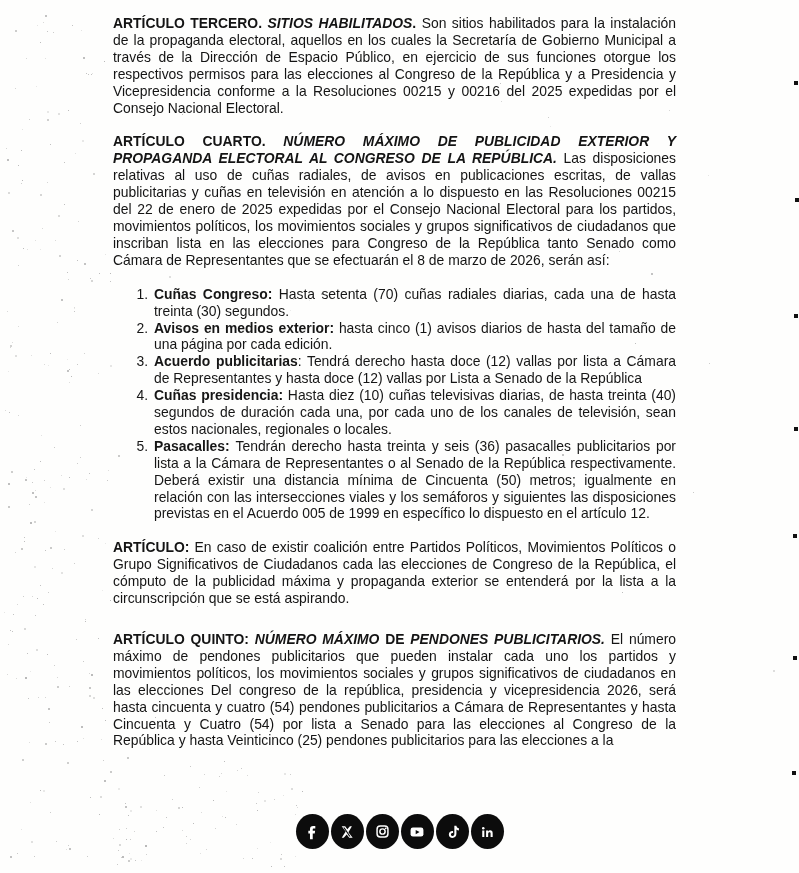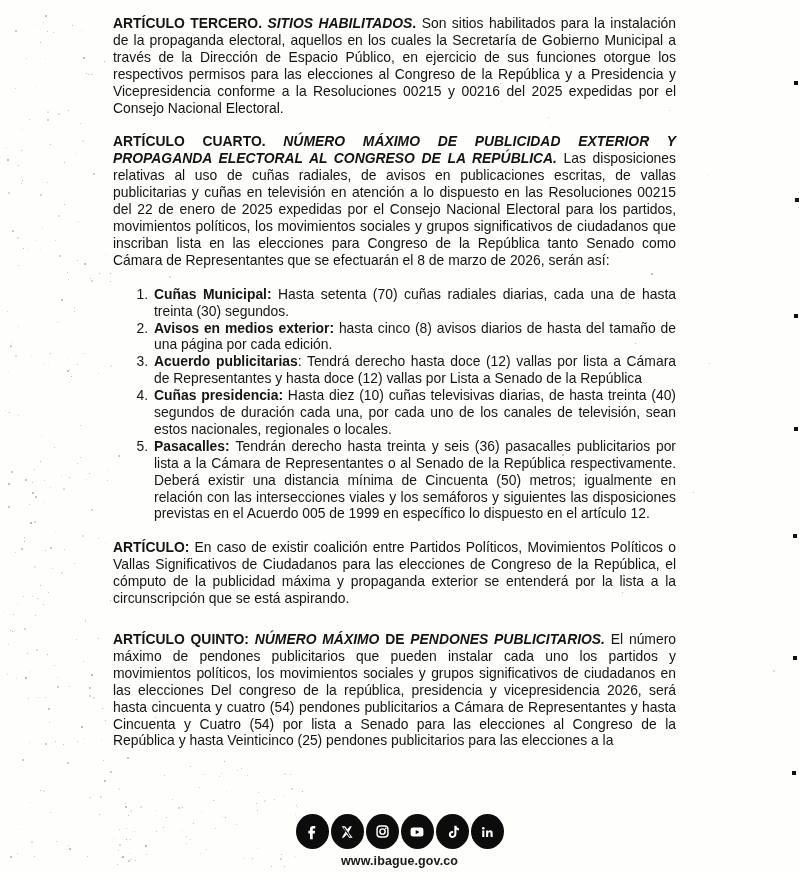--- a/index.html
+++ b/index.html
@@ -412,27 +412,27 @@
       <div class="edge-mark" style="left: 793px; top: 534px;"></div>
       <div class="edge-mark" style="left: 793px; top: 656px;"></div>
       <div class="edge-mark" style="left: 792px; top: 771px;"></div>
     </div>
 
   <div class="content">
     <div id="doc-body">
         <p class="doc-para"><span class="bold">ARTÍCULO TERCERO. </span><span class="bolditalic">SITIOS HABILITADOS</span><span class="bold">. </span><span class="regular">Son sitios habilitados para la instalación de la propaganda electoral, aquellos en los cuales la Secretaría de Gobierno Municipal a través de la Dirección de Espacio Público, en ejercicio de sus funciones otorgue los respectivos permisos para las elecciones al Congreso de la República y a Presidencia y Vicepresidencia conforme a la Resoluciones 00215 y 00216 del 2025 expedidas por el Consejo Nacional Electoral.</span></p>
         <p class="doc-para"><span class="bold">ARTÍCULO CUARTO. </span><span class="bolditalic">NÚMERO MÁXIMO DE PUBLICIDAD EXTERIOR Y PROPAGANDA ELECTORAL AL CONGRESO DE LA REPÚBLICA. </span><span class="regular">Las disposiciones relativas al uso de cuñas radiales, de avisos en publicaciones escritas, de vallas publicitarias y cuñas en televisión en atención a lo dispuesto en las Resoluciones 00215 del 22 de enero de 2025 expedidas por el Consejo Nacional Electoral para los partidos, movimientos políticos, los movimientos sociales y grupos significativos de ciudadanos que inscriban lista en las elecciones para Congreso de la República tanto Senado como Cámara de Representantes que se efectuarán el 8 de marzo de 2026, serán así:</span></p>
         <ol class="doc-list">
-          <li><span class="bold">Cuñas Municipal: </span><span class="regular">Hasta setenta (70) cuñas radiales diarias, cada una de hasta treinta (30) segundos.</span></li>
-          <li><span class="bold">Avisos en medios exterior: </span><span class="regular">hasta cinco (8) avisos diarios de hasta del tamaño de una página por cada edición.</span></li>
+          <li><span class="bold">Cuñas Congreso: </span><span class="regular">Hasta setenta (70) cuñas radiales diarias, cada una de hasta treinta (30) segundos.</span></li>
+          <li><span class="bold">Avisos en medios exterior: </span><span class="regular">hasta cinco (1) avisos diarios de hasta del tamaño de una página por cada edición.</span></li>
           <li><span class="bold">Acuerdo publicitarias</span><span class="regular">: Tendrá derecho hasta doce (12) vallas por lista a Cámara de Representantes y hasta doce (12) vallas por Lista a Senado de la República</span></li>
           <li><span class="bold">Cuñas presidencia: </span><span class="regular">Hasta diez (10) cuñas televisivas diarias, de hasta treinta (40) segundos de duración cada una, por cada uno de los canales de televisión, sean estos nacionales, regionales o locales.</span></li>
           <li><span class="bold">Pasacalles: </span><span class="regular">Tendrán derecho hasta treinta y seis (36) pasacalles publicitarios por lista a la Cámara de Representantes o al Senado de la República respectivamente. Deberá existir una distancia mínima de Cincuenta (50) metros; igualmente en relación con las intersecciones viales y los semáforos y siguientes las disposiciones previstas en el Acuerdo 005 de 1999 en específico lo dispuesto en el artículo 12.</span></li>
         </ol>
-        <p class="doc-para"><span class="bold">ARTÍCULO: </span><span class="regular">En caso de existir coalición entre Partidos Políticos, Movimientos Políticos o Vallas Significativos de Ciudadanos para las elecciones de Congreso de la República, el cómputo de la publicidad máxima y propaganda exterior se entenderá por la lista a la circunscripción que se está aspirando.</span></p>
+        <p class="doc-para"><span class="bold">ARTÍCULO: </span><span class="regular">En caso de existir coalición entre Partidos Políticos, Movimientos Políticos o Grupo Significativos de Ciudadanos cada las elecciones de Congreso de la República, el cómputo de la publicidad máxima y propaganda exterior se entenderá por la lista a la circunscripción que se está aspirando.</span></p>
         <p class="doc-para"><span class="bold">ARTÍCULO QUINTO: </span><span class="bolditalic">NÚMERO MÁXIMO </span><span class="bold">DE </span><span class="bolditalic">PENDONES PUBLICITARIOS. </span><span class="regular">El número máximo de pendones publicitarios que pueden instalar cada uno los partidos y movimientos políticos, los movimientos sociales y grupos significativos de ciudadanos en las elecciones Del congreso de la república, presidencia y vicepresidencia 2026, será hasta cincuenta y cuatro (54) pendones publicitarios a Cámara de Representantes y hasta Cincuenta y Cuatro (54) por lista a Senado para las elecciones al Congreso de la República y hasta Veinticinco (25) pendones publicitarios para las elecciones a la</span></p>
       </div>
   </div>
 
   <div class="footer">
     <div class="social-icons">
 
       <span class="icon-circle">
         <svg width="22" height="22" viewBox="0 0 24 24">
           <path fill="#fff" d="M13.6 8.3h2V5.4h-2.4c-2.2 0-3.4 1.3-3.4 3.5v1.8H8v2.8h1.8V20h3v-6.5h2.2l.4-2.8h-2.6V9.3c0-.7.3-1 .8-1z"></path>
@@ -468,16 +468,15 @@
 
       <span class="icon-circle">
         <svg width="20" height="20" viewBox="0 0 24 24">
           <rect x="6.3" y="10.2" width="2.5" height="7.8" fill="#fff"></rect>
           <circle cx="7.5" cy="7.6" r="1.5" fill="#fff"></circle>
           <path fill="#fff" d="M10.9 10.2h2.4v1.1c.5-.8 1.4-1.3 2.5-1.3 1.9 0 3 1.2 3 3.4V18h-2.5v-4.1c0-1.1-.5-1.7-1.3-1.7-.9 0-1.6.7-1.6 1.9V18h-2.5v-7.8z"></path>
         </svg>
       </span>
 
     </div>
-    <div class="website-url">www.ibague.gov.co</div>
   </div>
 
 </div>
 
 </body></html>

